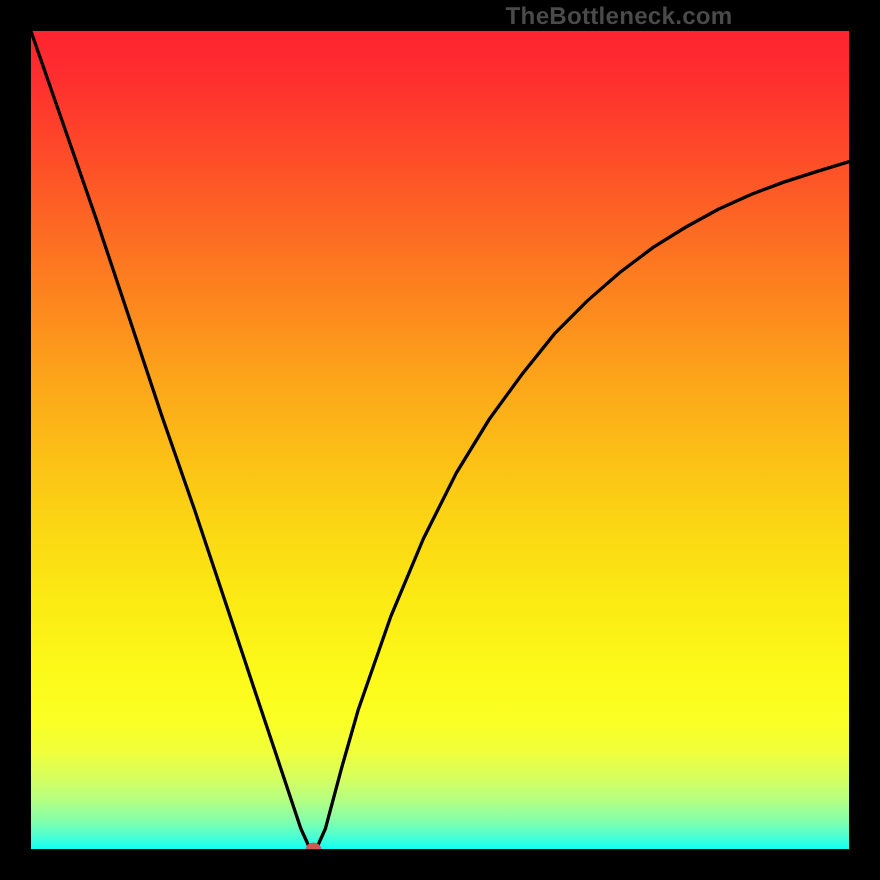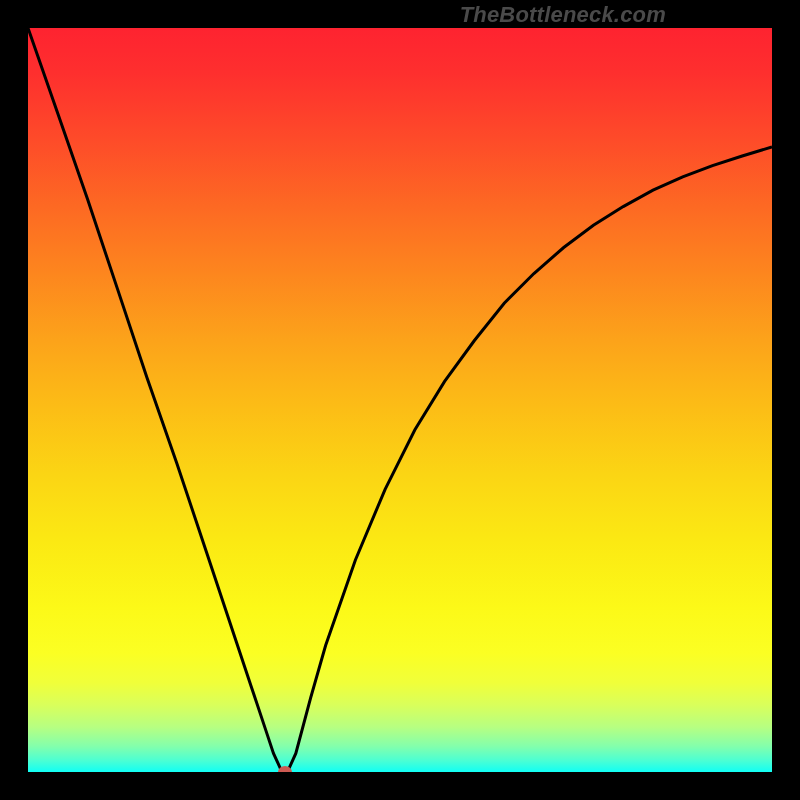--- a/index.html
+++ b/index.html
@@ -9,21 +9,20 @@
     height: 800px;
     background: #000;
     font-family: Arial, Helvetica, sans-serif;
     overflow: hidden;
   }
   .frame {
     position: relative;
     width: 676px;
     height: 800px;
     background: #000;
-    font-style: italic;
   }
   .attribution {
     position: absolute;
     top: 2px;
     right: 10px;
     color: #4a4a4a;
     font-size: 22px;
     font-weight: 600;
     letter-spacing: 0.2px;
     z-index: 10;

